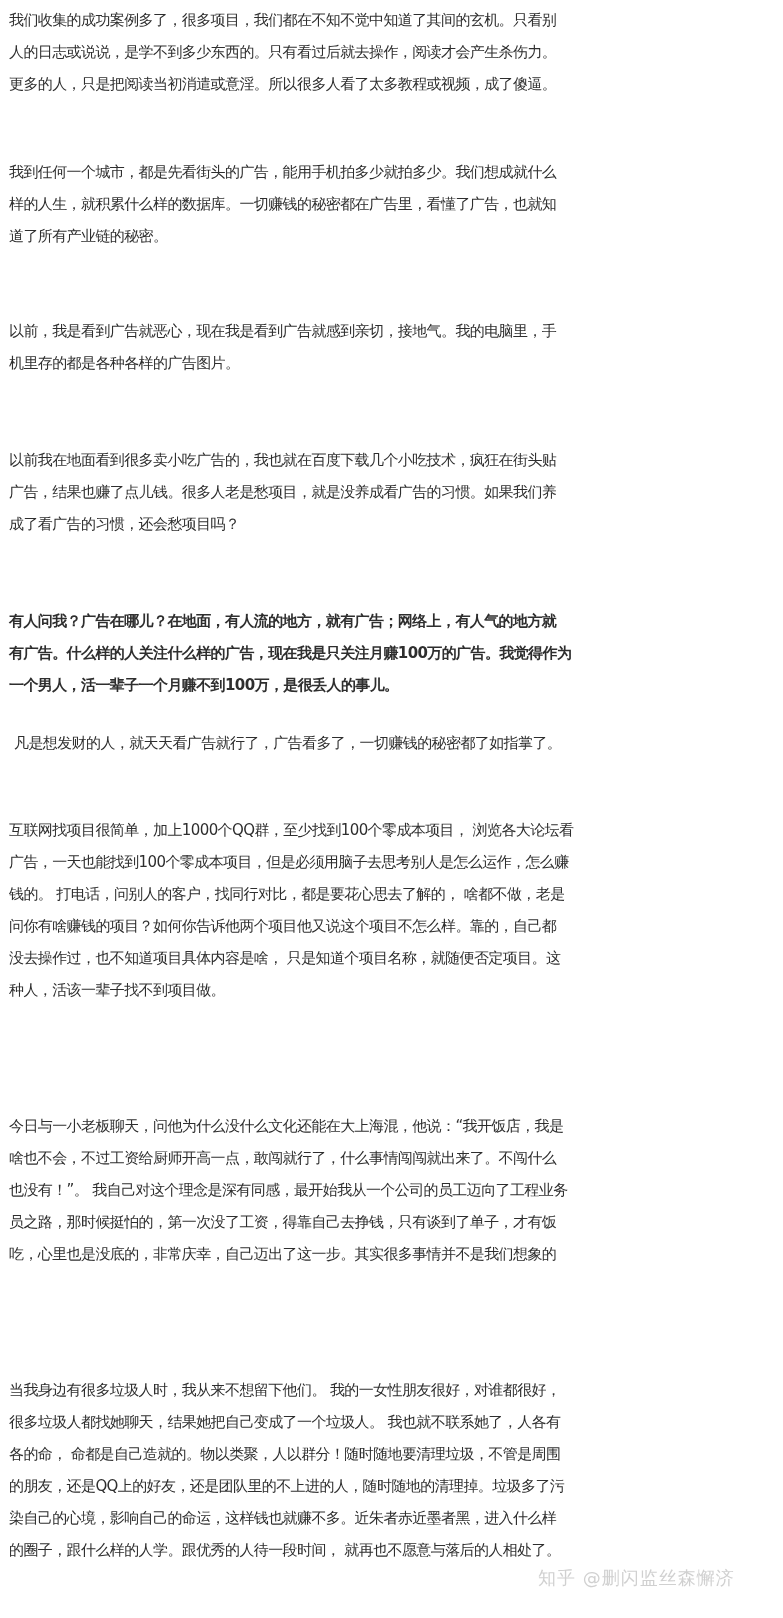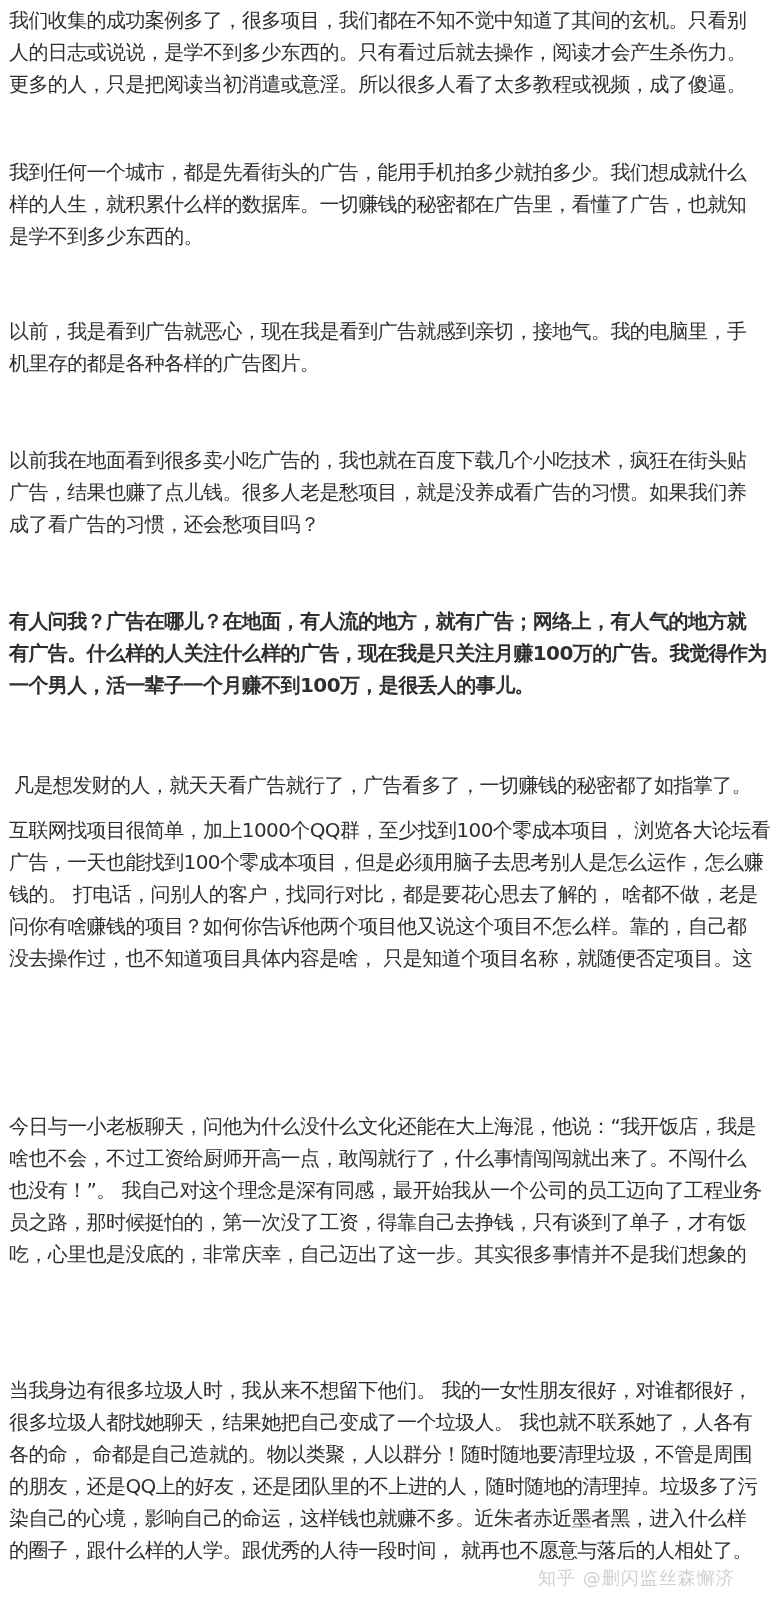--- a/index.html
+++ b/index.html
@@ -24,21 +24,21 @@
     .para {
       position: absolute;
       left: 9px;
       width: 760px;
       margin: 0;
     }
     .line {
       display: block;
       height: 32px;
       line-height: 32px;
-      font-size: 20px;
+      font-size: 15px;
       white-space: nowrap;
       letter-spacing: -0.6px;
       color: #2e2e2e;
     }
     .watermark {
       position: absolute;
       left: 538px;
       top: 1566px;
       font-size: 18px;
       letter-spacing: 1px;
@@ -52,45 +52,46 @@
 
 <div class="article" id="article">
     <div class="para" style="top: 4px; padding-left: 0px;">
       <span class="line">我们收集的成功案例多了，很多项目，我们都在不知不觉中知道了其间的玄机。只看别</span>
       <span class="line">人的日志或说说，是学不到多少东西的。只有看过后就去操作，阅读才会产生杀伤力。</span>
       <span class="line">更多的人，只是把阅读当初消遣或意淫。所以很多人看了太多教程或视频，成了傻逼。</span>
     </div>
     <div class="para" style="top: 156px; padding-left: 0px;">
       <span class="line">我到任何一个城市，都是先看街头的广告，能用手机拍多少就拍多少。我们想成就什么</span>
       <span class="line">样的人生，就积累什么样的数据库。一切赚钱的秘密都在广告里，看懂了广告，也就知</span>
-      <span class="line">是学不到多少东西的。</span>
+      <span class="line">道了所有产业链的秘密。</span>
     </div>
     <div class="para" style="top: 315px; padding-left: 0px;">
       <span class="line">以前，我是看到广告就恶心，现在我是看到广告就感到亲切，接地气。我的电脑里，手</span>
       <span class="line">机里存的都是各种各样的广告图片。</span>
     </div>
     <div class="para" style="top: 444px; padding-left: 0px;">
       <span class="line">以前我在地面看到很多卖小吃广告的，我也就在百度下载几个小吃技术，疯狂在街头贴</span>
       <span class="line">广告，结果也赚了点儿钱。很多人老是愁项目，就是没养成看广告的习惯。如果我们养</span>
       <span class="line">成了看广告的习惯，还会愁项目吗？</span>
     </div>
     <div class="para" style="top: 605px; padding-left: 0px; font-weight: bold;">
       <span class="line">有人问我？广告在哪儿？在地面，有人流的地方，就有广告；网络上，有人气的地方就</span>
       <span class="line">有广告。什么样的人关注什么样的广告，现在我是只关注月赚100万的广告。我觉得作为</span>
       <span class="line">一个男人，活一辈子一个月赚不到100万，是很丢人的事儿。</span>
     </div>
-    <div class="para" style="top: 769px; padding-left: 5px;">
+    <div class="para" style="top: 727px; padding-left: 5px;">
       <span class="line">凡是想发财的人，就天天看广告就行了，广告看多了，一切赚钱的秘密都了如指掌了。</span>
     </div>
     <div class="para" style="top: 814px; padding-left: 0px;">
       <span class="line">互联网找项目很简单，加上1000个QQ群，至少找到100个零成本项目， 浏览各大论坛看</span>
       <span class="line">广告，一天也能找到100个零成本项目，但是必须用脑子去思考别人是怎么运作，怎么赚</span>
       <span class="line">钱的。 打电话，问别人的客户，找同行对比，都是要花心思去了解的， 啥都不做，老是</span>
       <span class="line">问你有啥赚钱的项目？如何你告诉他两个项目他又说这个项目不怎么样。靠的，自己都</span>
       <span class="line">没去操作过，也不知道项目具体内容是啥， 只是知道个项目名称，就随便否定项目。这</span>
+      <span class="line">种人，活该一辈子找不到项目做。</span>
     </div>
     <div class="para" style="top: 1110px; padding-left: 0px;">
       <span class="line">今日与一小老板聊天，问他为什么没什么文化还能在大上海混，他说：“我开饭店，我是</span>
       <span class="line">啥也不会，不过工资给厨师开高一点，敢闯就行了，什么事情闯闯就出来了。不闯什么</span>
       <span class="line">也没有！”。 我自己对这个理念是深有同感，最开始我从一个公司的员工迈向了工程业务</span>
       <span class="line">员之路，那时候挺怕的，第一次没了工资，得靠自己去挣钱，只有谈到了单子，才有饭</span>
       <span class="line">吃，心里也是没底的，非常庆幸，自己迈出了这一步。其实很多事情并不是我们想象的</span>
     </div>
     <div class="para" style="top: 1374px; padding-left: 0px;">
       <span class="line">当我身边有很多垃圾人时，我从来不想留下他们。 我的一女性朋友很好，对谁都很好，</span>

